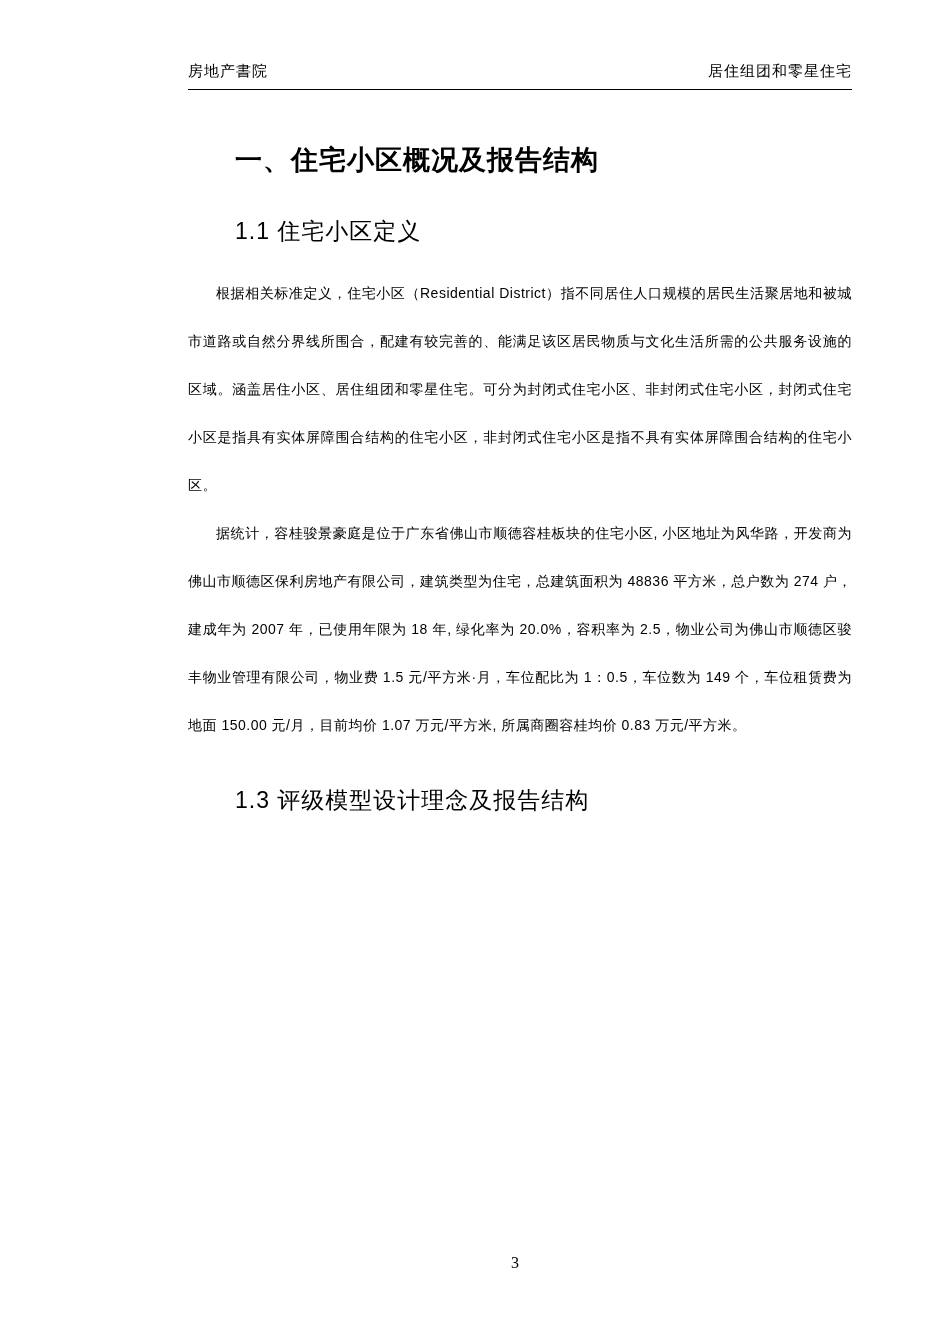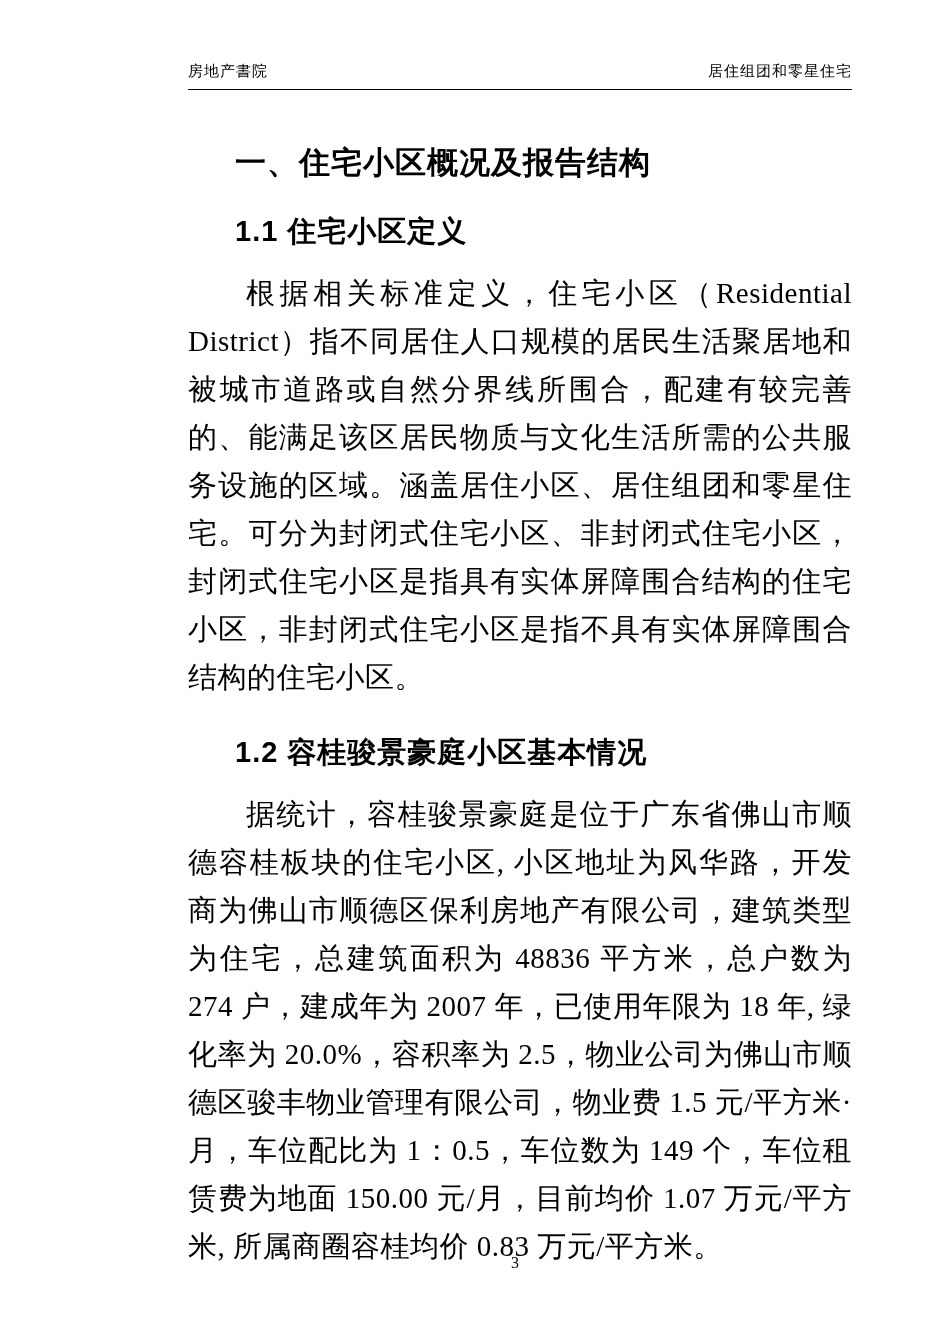--- a/index.html
+++ b/index.html
@@ -25,42 +25,42 @@
     justify-content: space-between;
     align-items: flex-end;
     font-size: 15px;
     padding-bottom: 8px;
     border-bottom: 1px solid #000000;
     font-family: "Liberation Serif", "DejaVu Serif", serif;
   }
   .header span { letter-spacing: 1px; }
   h1.doc-title {
     margin: 55px 0 0 47px;
-    font-size: 31px;
+    font-size: 27px;
     font-weight: bold;
     line-height: 35px;
-    font-family: Liberation Serif, serif;
+    font-family: Liberation Mono, monospace;
     letter-spacing: 1px;
   }
   h2.doc-subtitle {
     margin: 36px 0 22px 47px;
-    font-size: 29px;
-    font-weight: bold;
+    font-size: 23px;
+    font-weight: normal;
     line-height: 31px;
     font-family: "Liberation Sans", "DejaVu Sans", sans-serif;
     letter-spacing: 1px;
   }
   p.doc-body {
-    font-size: 29px;
+    font-size: 14px;
     line-height: 48px;
     text-indent: 2em;
     text-align: justify;
     text-justify: inter-ideograph;
     letter-spacing: 0.5px;
-    font-family: Liberation Serif, serif;
+    font-family: Liberation Sans, sans-serif;
   }
   .footer {
     position: absolute;
     bottom: 72px;
     left: 0;
     width: 100%;
     text-align: center;
     font-size: 16px;
     font-family: "Liberation Serif", "DejaVu Serif", serif;
   }
@@ -73,21 +73,21 @@
   <div class="header">
     <span>房地产書院</span>
     <span>居住组团和零星住宅</span>
   </div>
 
   <h1 class="doc-title">一、住宅小区概况及报告结构</h1>
 
   <h2 class="doc-subtitle">1.1 住宅小区定义</h2>
   <p class="doc-body">根据相关标准定义，住宅小区（Residential District）指不同居住人口规模的居民生活聚居地和被城市道路或自然分界线所围合，配建有较完善的、能满足该区居民物质与文化生活所需的公共服务设施的区域。涵盖居住小区、居住组团和零星住宅。可分为封闭式住宅小区、非封闭式住宅小区，封闭式住宅小区是指具有实体屏障围合结构的住宅小区，非封闭式住宅小区是指不具有实体屏障围合结构的住宅小区。</p>
 
-  <h2 class="doc-subtitle">1.2 容桂骏景豪庭小区基本情况</h2>
   <p class="doc-body">据统计，容桂骏景豪庭是位于广东省佛山市顺德容桂板块的住宅小区, 小区地址为风华路，开发商为佛山市顺德区保利房地产有限公司，建筑类型为住宅，总建筑面积为 48836 平方米，总户数为 274 户，建成年为 2007 年，已使用年限为 18 年, 绿化率为 20.0%，容积率为 2.5，物业公司为佛山市顺德区骏丰物业管理有限公司，物业费 1.5 元/平方米·月，车位配比为 1：0.5，车位数为 149 个，车位租赁费为地面 150.00 元/月，目前均价 1.07 万元/平方米, 所属商圈容桂均价 0.83 万元/平方米。</p>
 
+  <h2 class="doc-subtitle">1.3 评级模型设计理念及报告结构</h2>
 
   <div class="footer">
     <span>3</span>
   </div>
 
 </div>
 
 </body></html>

